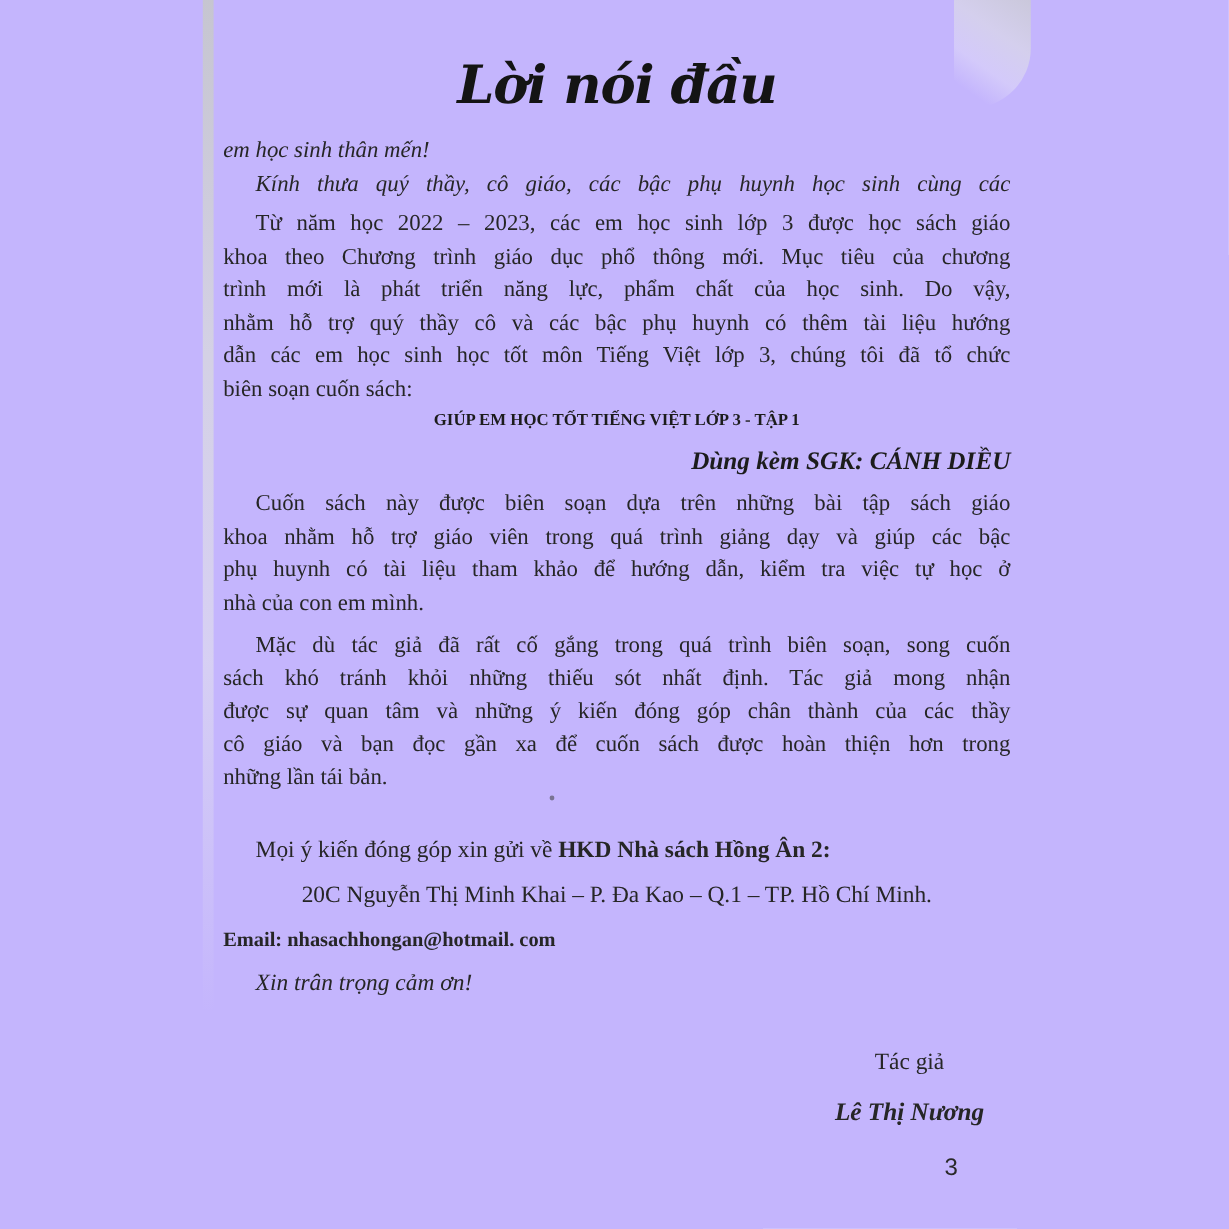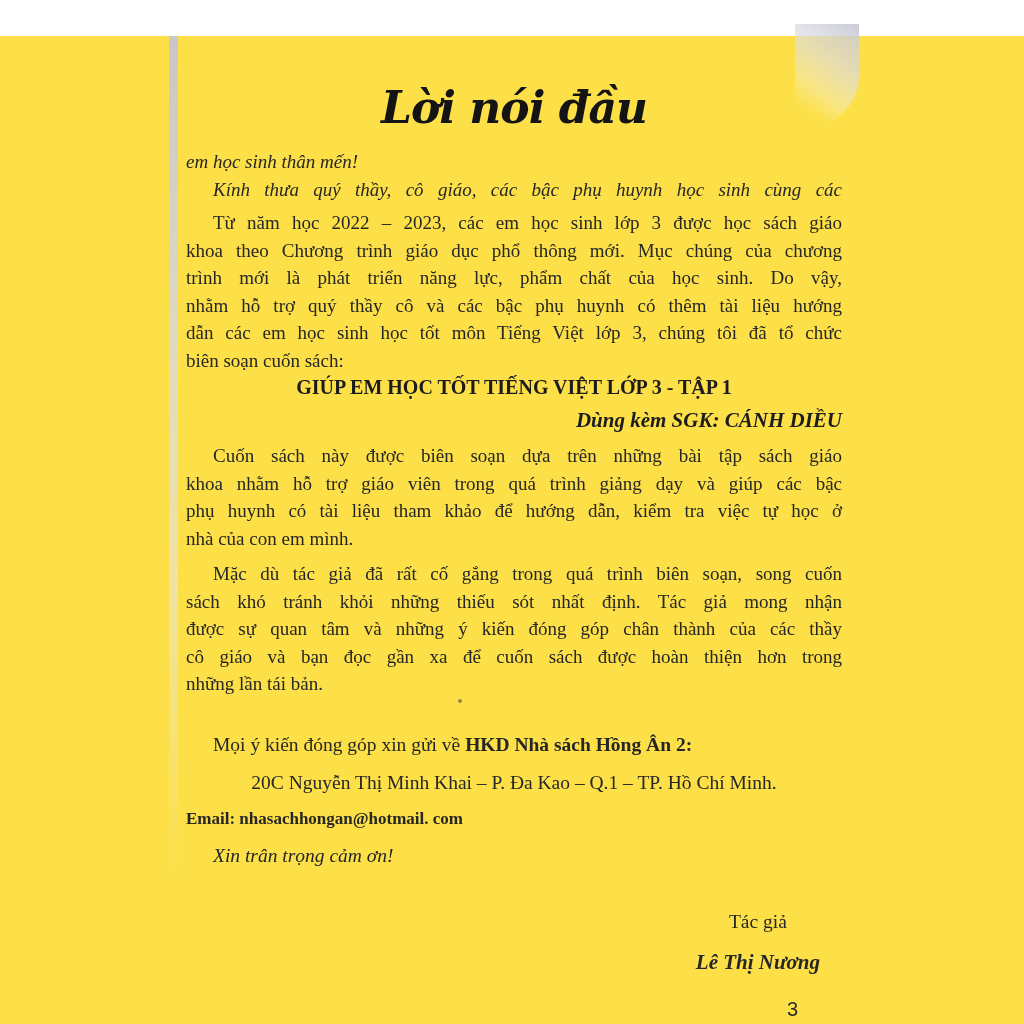--- a/index.html
+++ b/index.html
@@ -4,21 +4,21 @@
 <style>
   html, body { margin: 0; padding: 0; }
   body {
     width: 1024px; height: 1024px;
     background: #ffffff;
     font-family: "Liberation Serif", serif;
     color: #262626;
     position: relative;
     overflow: hidden;
   }
-  .photo { position: absolute; inset: 0; background: #fde047; margin-top: 36px; }
+  .photo { position: absolute; inset: 0; background: #c4b5fd; }
 
   .edge-left {
     position: absolute; left: 169px; top: 0; width: 9px; height: 845px;
     background: linear-gradient(to bottom,
       rgba(198,198,206,0.95) 0%,
       rgba(216,216,223,0.8) 35%,
       rgba(230,230,236,0.55) 65%,
       rgba(255,255,255,0) 100%);
   }
   .corner-shadow {
@@ -58,21 +58,21 @@
   .italic { font-style: italic; }
 
   .p1 { margin-bottom: 6px; }
   .p3 { margin-top: 8px; }
   .p4 { margin-top: 8px; }
 
   .book-title {
     margin: -2px 0 0 0;
     text-align: center;
     font-weight: 700;
-    font-size: 20px;
+    font-size: 14px;
     line-height: 30px;
     color: #1c1c1c;
   }
   .book-subtitle {
     margin: 4px 0 0 0;
     text-align: right;
     font-weight: 700;
     font-style: italic;
     font-size: 21px;
     line-height: 28px;
@@ -125,21 +125,21 @@
 
     <h1 class="title">Lời nói đầu</h1>
 
     <div class="para p1 italic">
       <div class="line last">em học sinh thân mến!</div>
       <div class="line first">Kính thưa quý thầy, cô giáo, các bậc phụ huynh học sinh cùng các</div>
     </div>
 
     <div class="para p2">
       <div class="line first">Từ năm học 2022 – 2023, các em học sinh lớp 3 được học sách giáo</div>
-      <div class="line">khoa theo Chương trình giáo dục phổ thông mới. Mục chúng của chương</div>
+      <div class="line">khoa theo Chương trình giáo dục phổ thông mới. Mục tiêu của chương</div>
       <div class="line">trình mới là phát triển năng lực, phẩm chất của học sinh. Do vậy,</div>
       <div class="line">nhằm hỗ trợ quý thầy cô và các bậc phụ huynh có thêm tài liệu hướng</div>
       <div class="line">dẫn các em học sinh học tốt môn Tiếng Việt lớp 3, chúng tôi đã tổ chức</div>
       <div class="line last">biên soạn cuốn sách:</div>
     </div>
 
     <div class="book-title">GIÚP EM HỌC TỐT TIẾNG VIỆT LỚP 3 - TẬP 1</div>
     <div class="book-subtitle">Dùng kèm SGK: CÁNH DIỀU</div>
 
     <div class="para p3">

